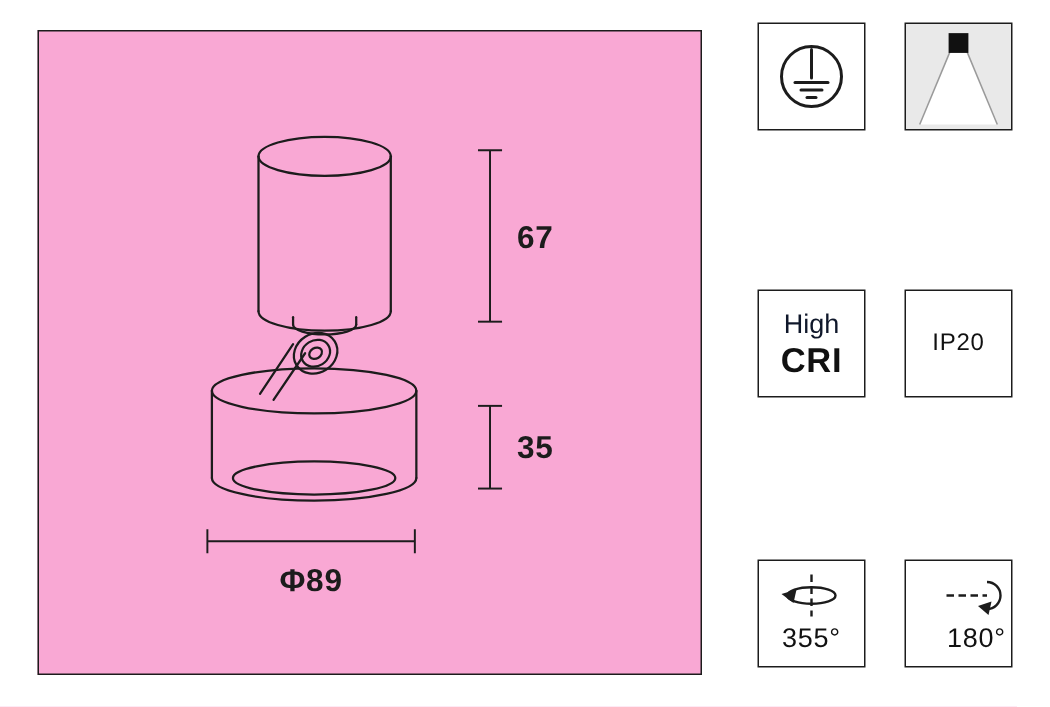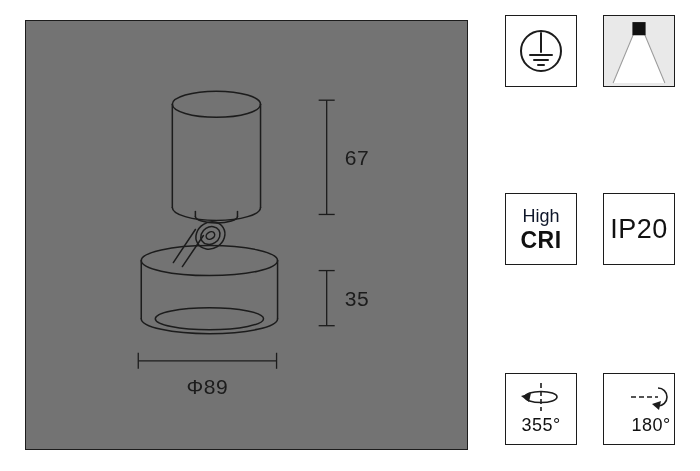--- a/index.html
+++ b/index.html
@@ -8,21 +8,22 @@
     width:700px; height:471px;
     position:relative;
     font-family:"Liberation Sans", sans-serif;
     color:#1c1c1c;
     overflow:hidden;
   }
   .drawing-box {
     position:absolute; left:25px; top:20px;
     width:443px; height:430px;
     border:1.5px solid #1c1c1c;
-    background:#737373;
+    background:#f9a8d4;
+    font-weight:bold;
   }
   .drawing-box svg { width:100%; height:100%; display:block; }
   .dim-label {
     font-family:"Liberation Sans", sans-serif;
     font-size:21px;
     fill:#1c1c1c;
     letter-spacing:0.5px;
   }
   .badge {
     position:absolute;
@@ -33,21 +34,21 @@
     align-items:center; justify-content:center;
   }
   .b1 { left:505px; top:15px; }
   .b2 { left:603px; top:15px; padding:0; }
   .b3 { left:505px; top:193px; }
   .b4 { left:603px; top:193px; }
   .b5 { left:505px; top:373px; }
   .b6 { left:603px; top:373px;padding-left:24px; }
   .badge-cri .cri-top { font-size:18px; line-height:1.25; color:#0f172a; }
   .badge-cri .cri-main { font-size:23px; font-weight:bold; line-height:1.1; color:#111; letter-spacing:0.5px;text-align:center; }
-  .badge-ip .ip-label { font-size:27px; color:#111; letter-spacing:0.5px; }
+  .badge-ip .ip-label { font-size:16px; color:#111; letter-spacing:0.5px; }
   .angle-label { font-size:18px; color:#111; margin-top:3px; letter-spacing:0.5px; }
   .beam-wrap { width:100%; height:100%; }
 </style>
 </head>
 <body>
 
 <div class="drawing-box">
   <svg viewBox="0 0 440 427">
 
     <g stroke="#1c1c1c" stroke-width="1.5" fill="none" stroke-linecap="round">

